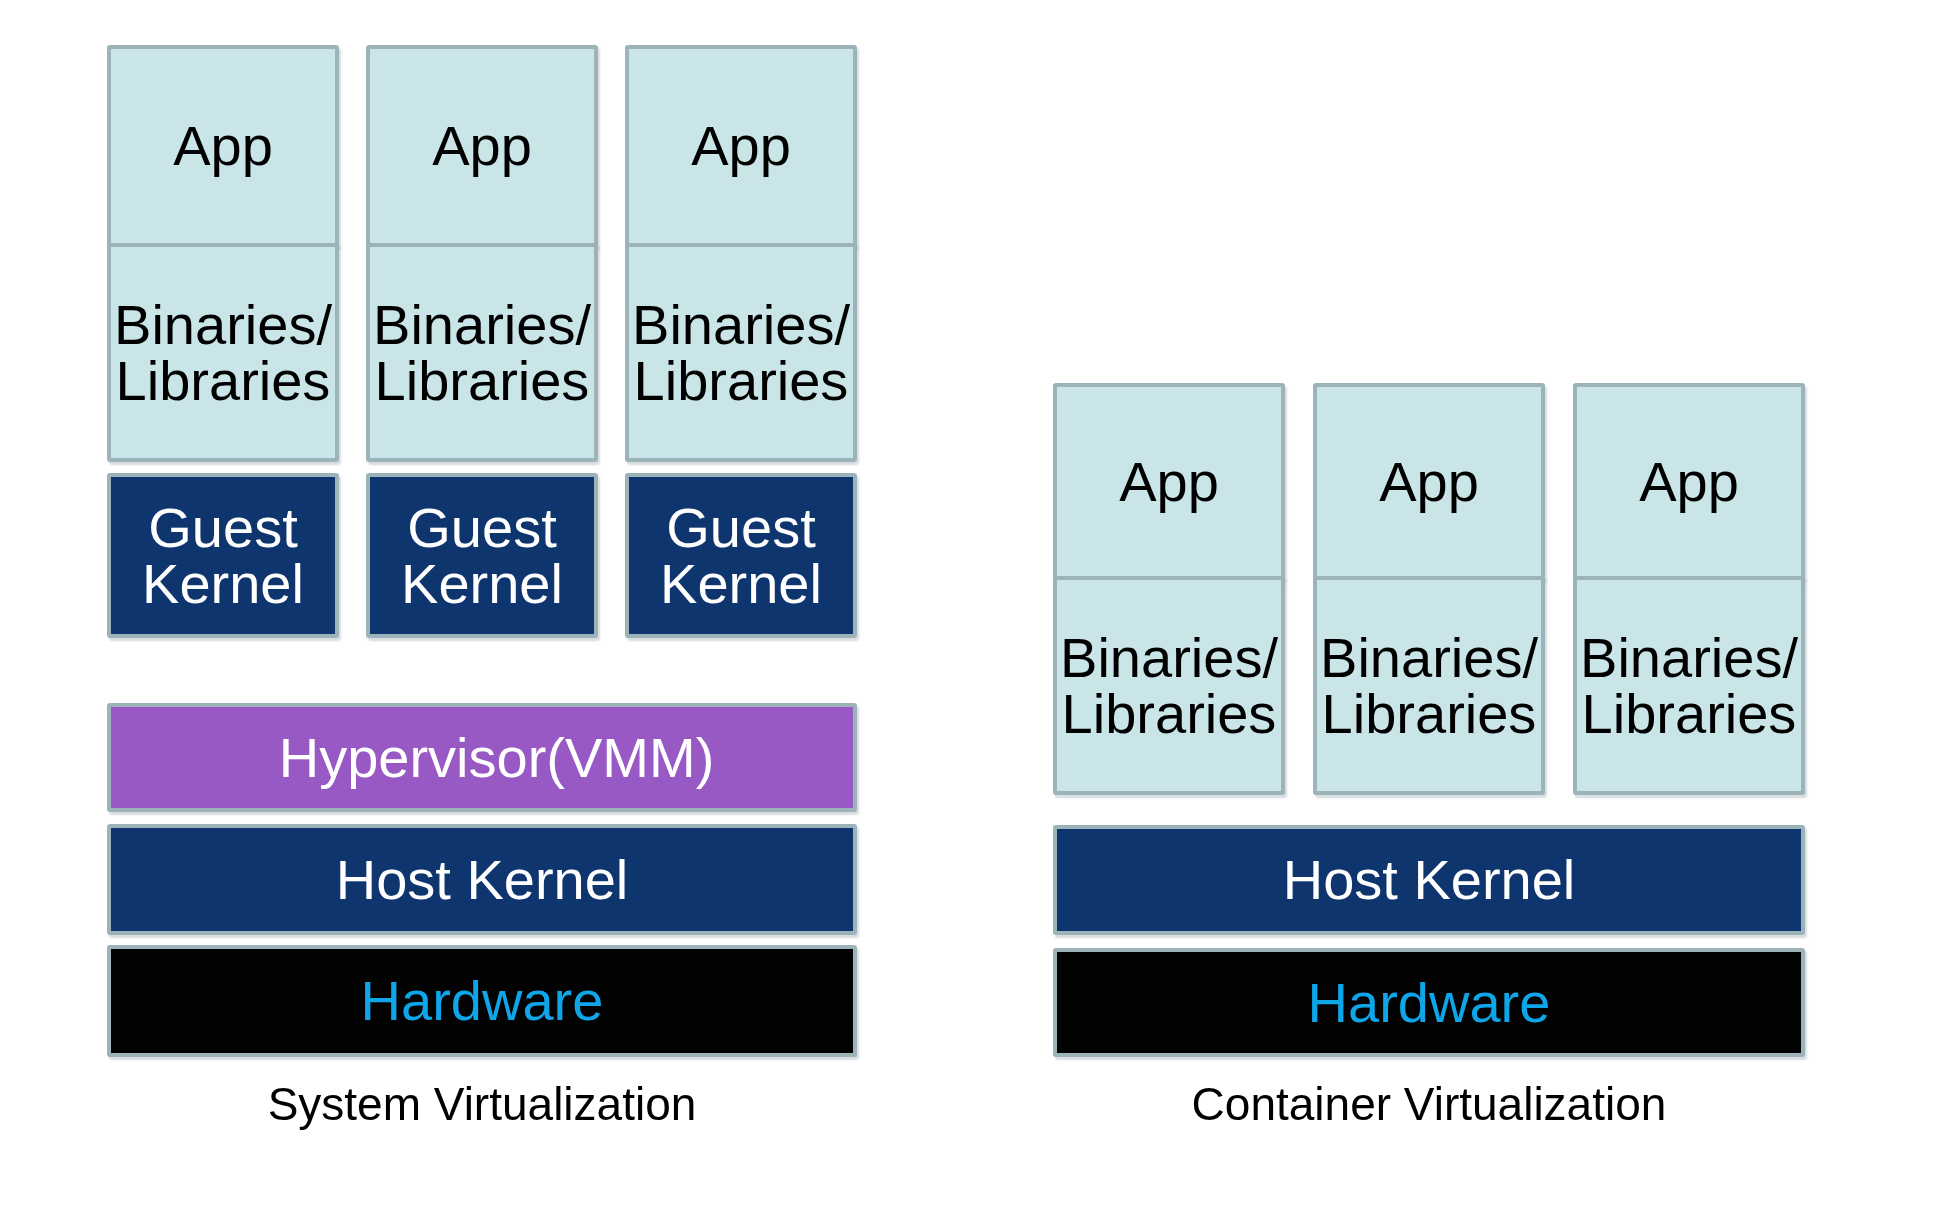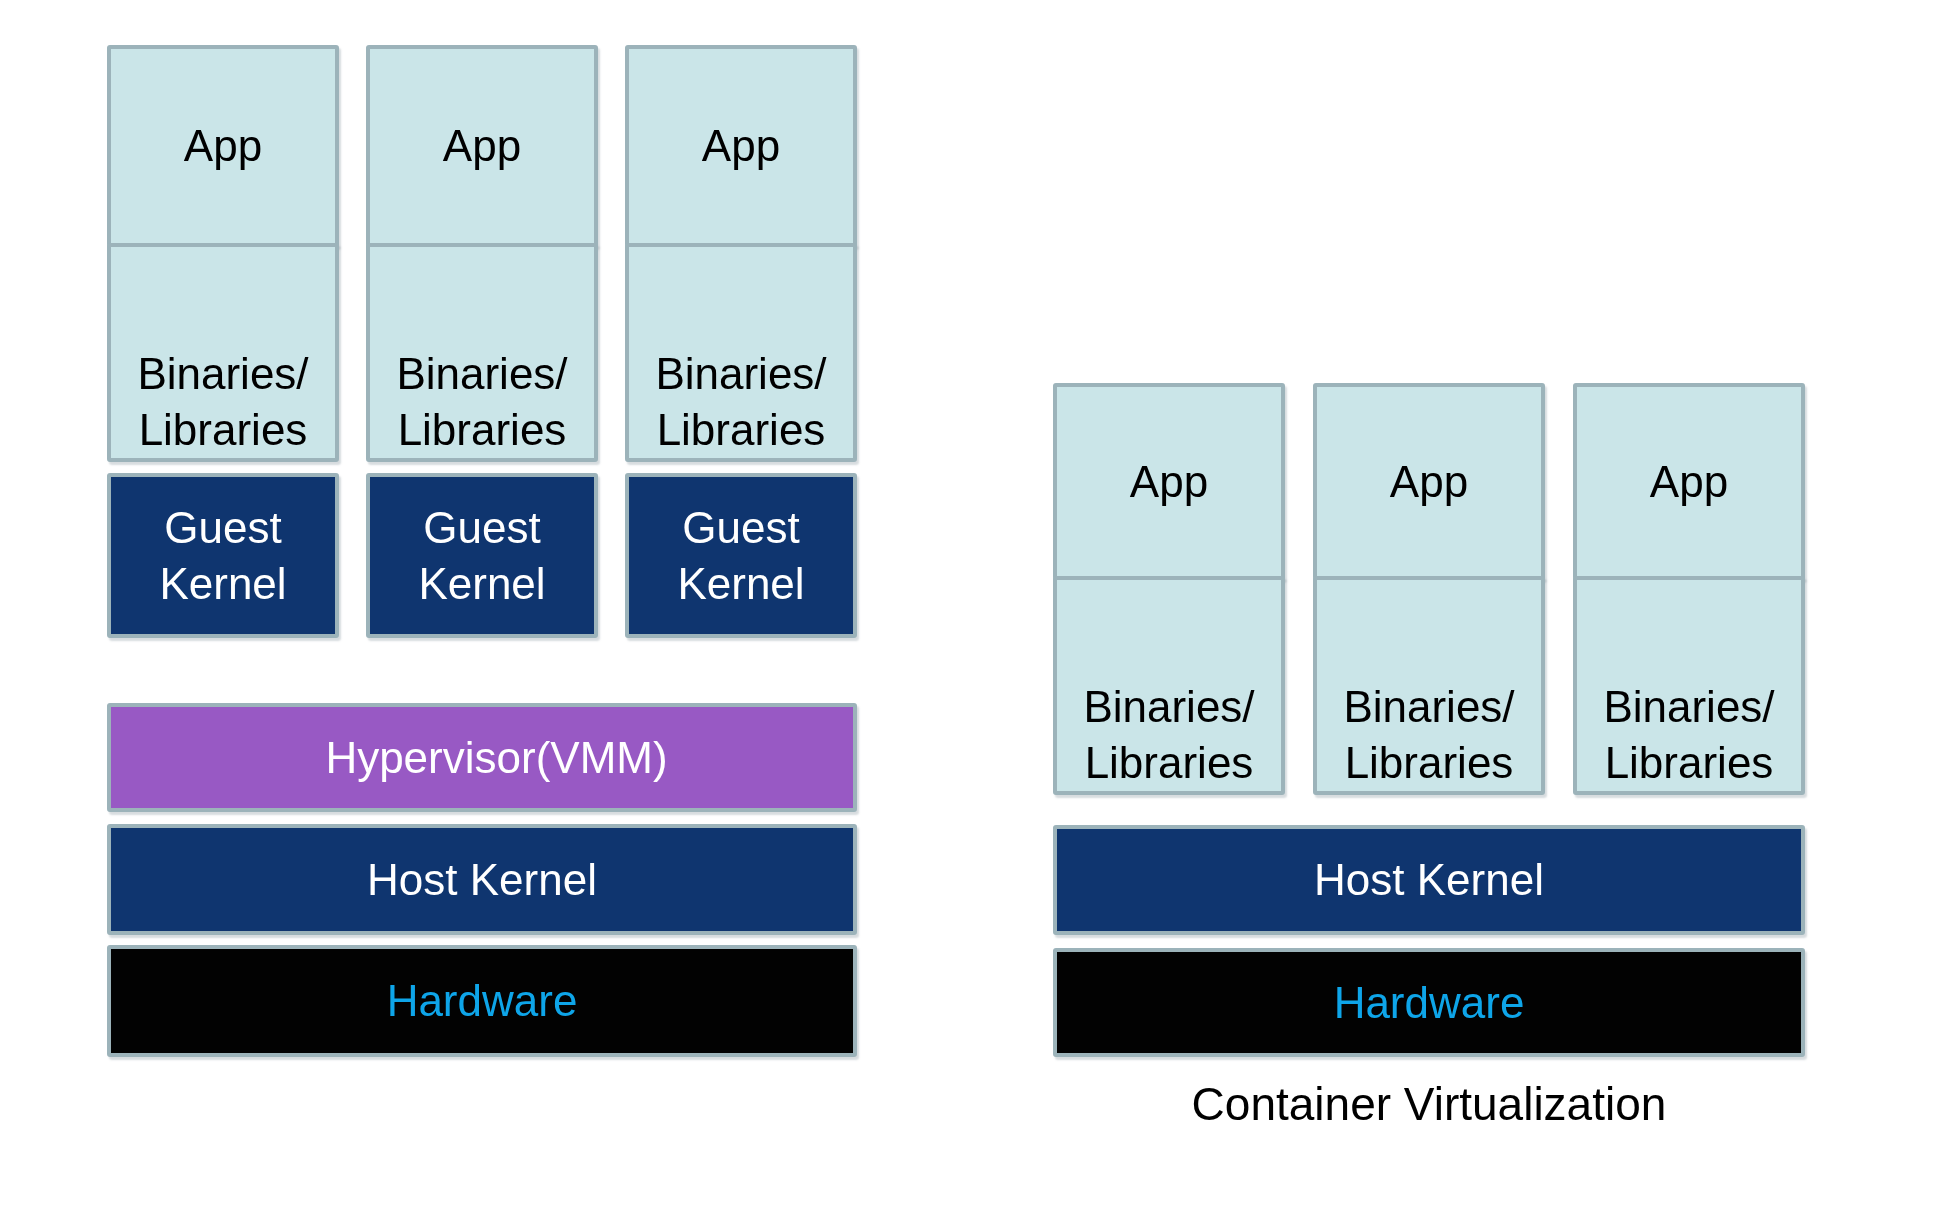--- a/index.html
+++ b/index.html
@@ -20,35 +20,35 @@
     align-items: center;
     justify-content: center;
     text-align: center;
     box-shadow: 2px 3px 2px rgba(110,130,140,0.28);
   }
   .cyan   { background: #cae5e8; color: #000000; }
   .navy   { background: #0f356f; color: #ffffff; }
   .purple { background: #9859c4; color: #ffffff; }
   .black  { background: #020202; color: #0ea5e9; }
 
-  .label { font-size: 44px; line-height: 56px; white-space: pre; }
+  .label { font-size: 56px; line-height: 56px; white-space: pre; }
 
   .columns {
     position: absolute;
     display: flex;
     justify-content: space-between;
   }
   .columns-left  { left: 107px; top: 45px;  width: 750px; }
   .columns-right { left: 1053px; top: 383px; width: 752px; }
 
   .col { display: flex; flex-direction: column; width: 232px; }
 
   .app-cell-left  { height: 202px; }
   .app-cell-right { height: 197px; }
-  .bins-cell      { height: 219px; margin-top: -4px; justify-content: flex-end; }
+  .bins-cell      { height: 219px; margin-top: -4px; }
   .guest-cell     { height: 165px; margin-top: 11px; }
 
   .bar { position: absolute; }
   .hypervisor-bar  { left: 107px;  top: 703px; width: 750px; height: 109px; padding-left: 29px; }
   .host-bar-left   { left: 107px;  top: 824px; width: 750px; height: 111px; }
   .hw-bar-left     { left: 107px;  top: 945px; width: 750px; height: 112px; }
   .host-bar-right  { left: 1053px; top: 825px; width: 752px; height: 110px; }
   .hw-bar-right    { left: 1053px; top: 948px; width: 752px; height: 109px; }
 
   .caption {
@@ -114,20 +114,21 @@
 
   <div class="box purple bar hypervisor-bar">
     <span class="label">Hypervisor(VMM)</span>
   </div>
   <div class="box navy bar host-bar-left">
     <span class="label">Host Kernel</span>
   </div>
   <div class="box black bar hw-bar-left">
     <span class="label">Hardware</span>
   </div>
+  <div class="caption caption-left">System Virtualization</div>
 
   <div class="columns columns-right">
 
     <div class="col">
       <div class="box cyan app-cell-right">
         <span class="label">App</span>
       </div>
       <div class="box cyan bins-cell">
         <span class="label">Binaries/</span>
         <span class="label">Libraries</span>

